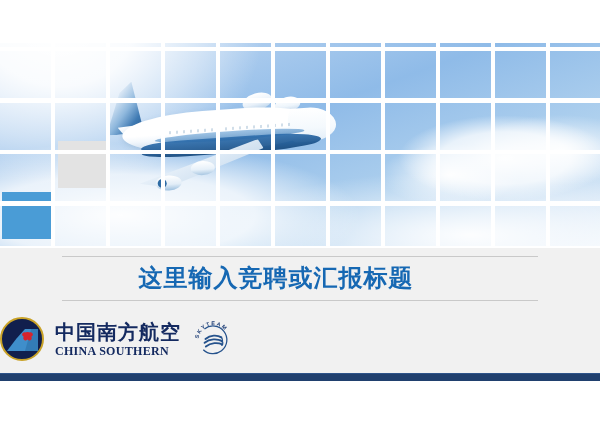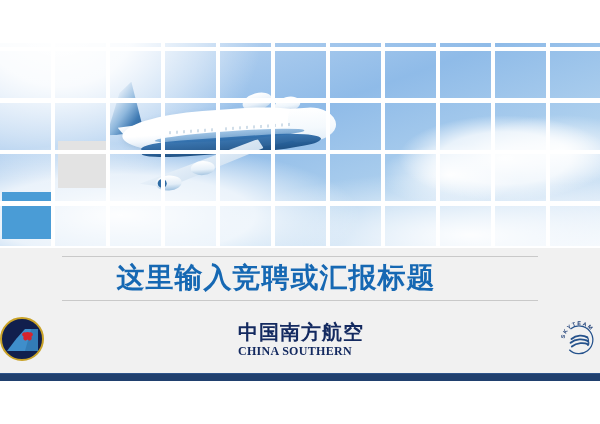--- a/index.html
+++ b/index.html
@@ -232,38 +232,38 @@
   }
   .rule.top { top: 8px; }
   .rule.bottom { top: 52px; }
 
   .title {
     position: absolute;
     left: 0;
     top: 14px;
     width: 552px;
     text-align: center;
-    font-size: 28px;
+    font-size: 24px;
     font-weight: bold;
     letter-spacing: 1px;
     color: #1668b3;
     font-family: "DejaVu Sans", "Liberation Sans", sans-serif;
     line-height: 32px;
   }
 
   
   .brand {
     position: absolute;
     left: 0;
     top: 62px;
     width: 600px;
     height: 58px;
     display: flex;
     align-items: center;
-    justify-content: space-between;
+    justify-content: flex-start;
     gap: 11px;
   }
 
   .cz-roundel {
     position: relative;
     width: 44px;
     height: 44px;
     border-radius: 50%;
     background: #111f4d;
     border: 2px solid #c9a227;

